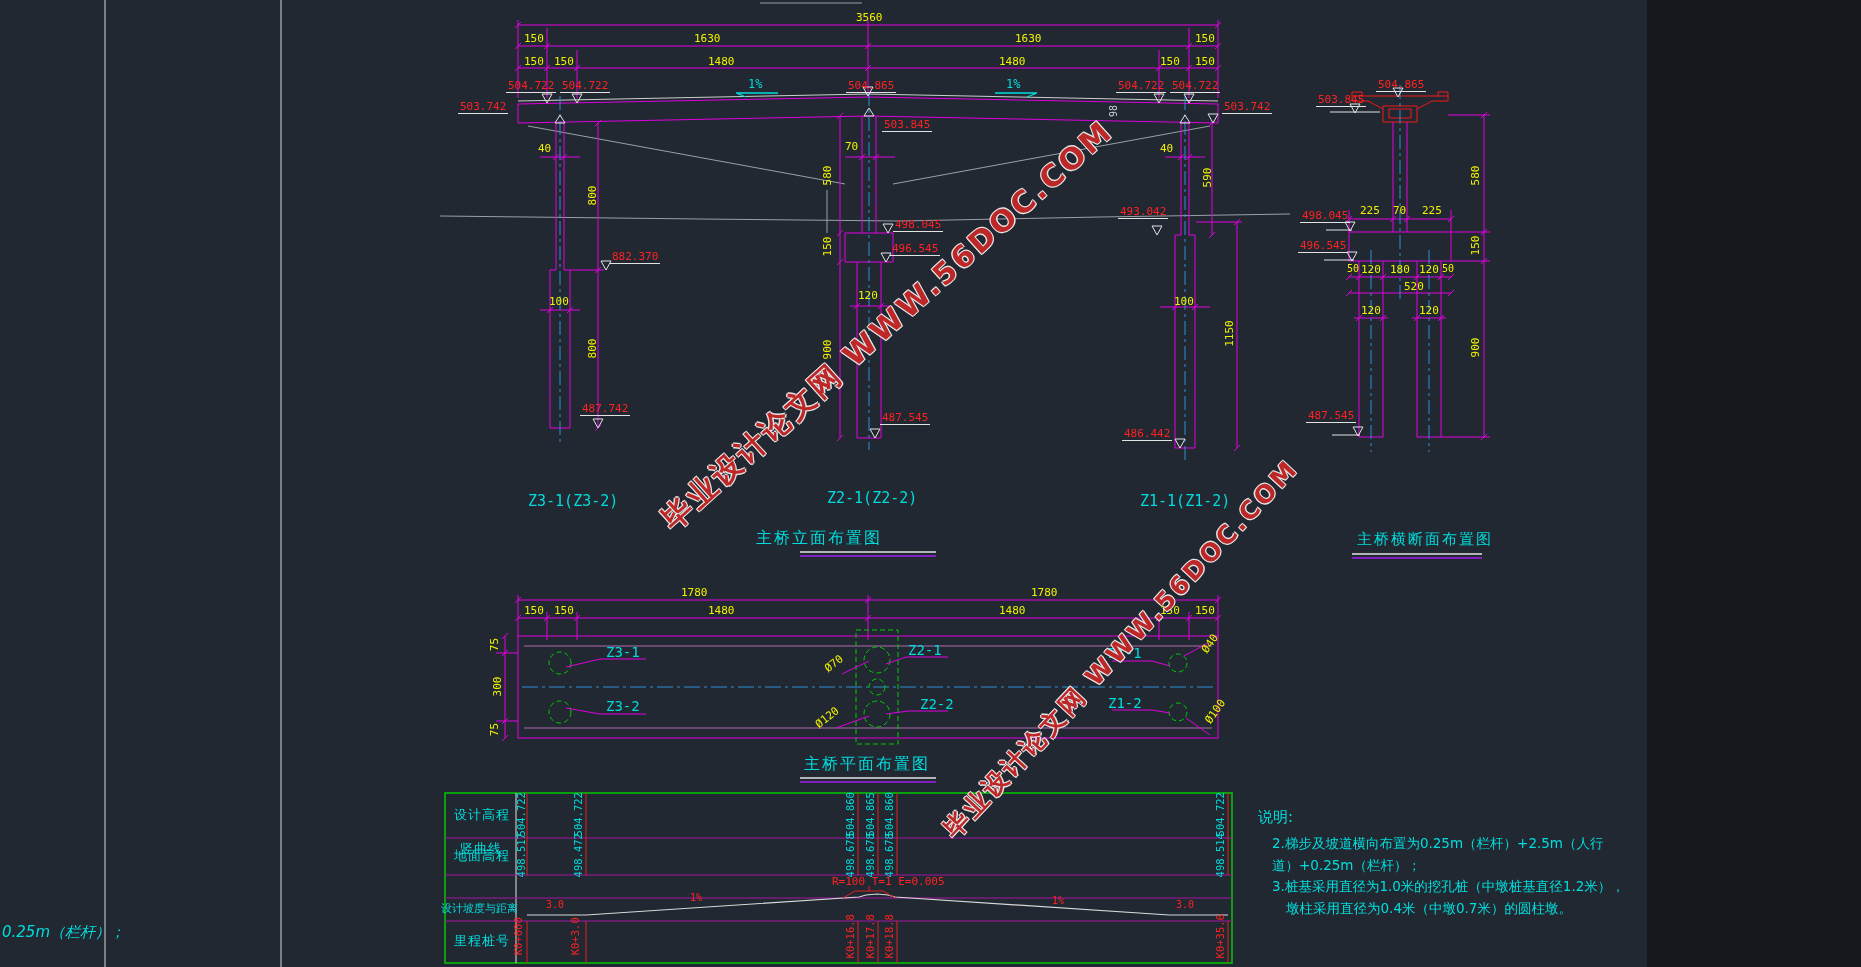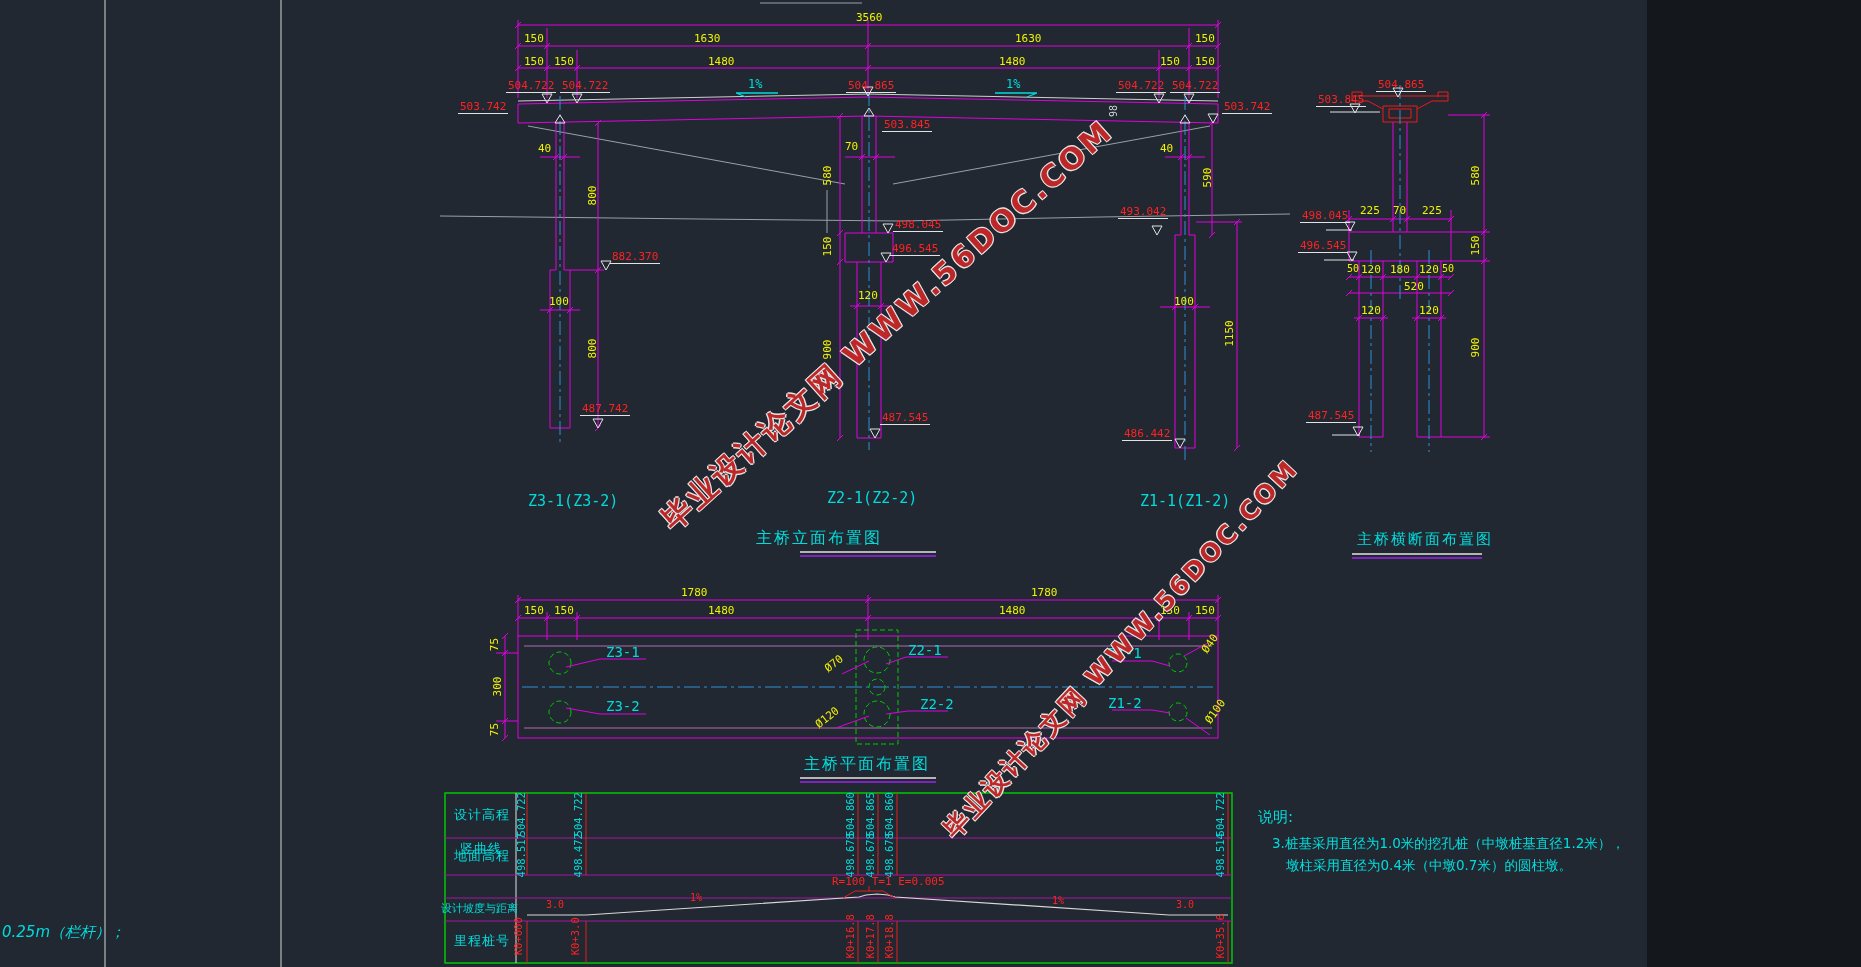--- a/index.html
+++ b/index.html
@@ -293,20 +293,21 @@
 
 <span class="lbl rn num tbl-v v" style="left:499px;top:931px;">K0+000</span>
 <span class="lbl rn num tbl-v v" style="left:556px;top:931px;">K0+3.0</span>
 <span class="lbl rn num tbl-v v" style="left:828px;top:931px;">K0+16.8</span>
 <span class="lbl rn num tbl-v v" style="left:848px;top:931px;">K0+17.8</span>
 <span class="lbl rn num tbl-v v" style="left:867px;top:931px;">K0+18.8</span>
 <span class="lbl rn num tbl-v v" style="left:1198px;top:931px;">K0+35.6</span>
 
 <div class="note-box">
   <div class="note-title">说明:</div>
+  <div class="note-item">2.梯步及坡道横向布置为0.25m（栏杆）+2.5m（人行道）+0.25m（栏杆）；</div>
   <div class="note-item">3.桩基采用直径为1.0米的挖孔桩（中墩桩基直径1.2米），</div>
   <div class="note-item cont">墩柱采用直径为0.4米（中墩0.7米）的圆柱墩。</div>
 </div>
 
 <span class="lbl c" style="left:2px;top:925px;font-size:15px;font-style:italic;">0.25m（栏杆）；</span>
 
 <div class="wm wm1">
   <span>毕业设计论文网</span>
   <span>WWW.56DOC.COM</span>
 </div>

